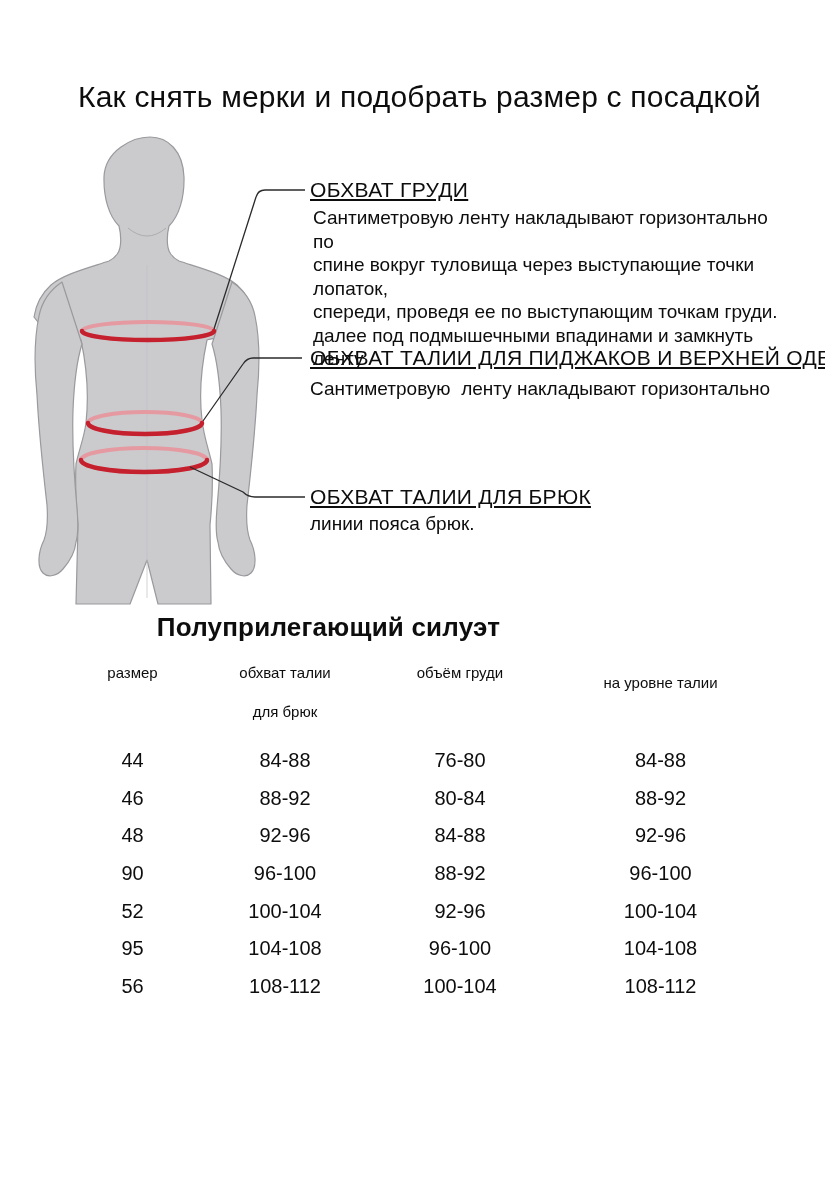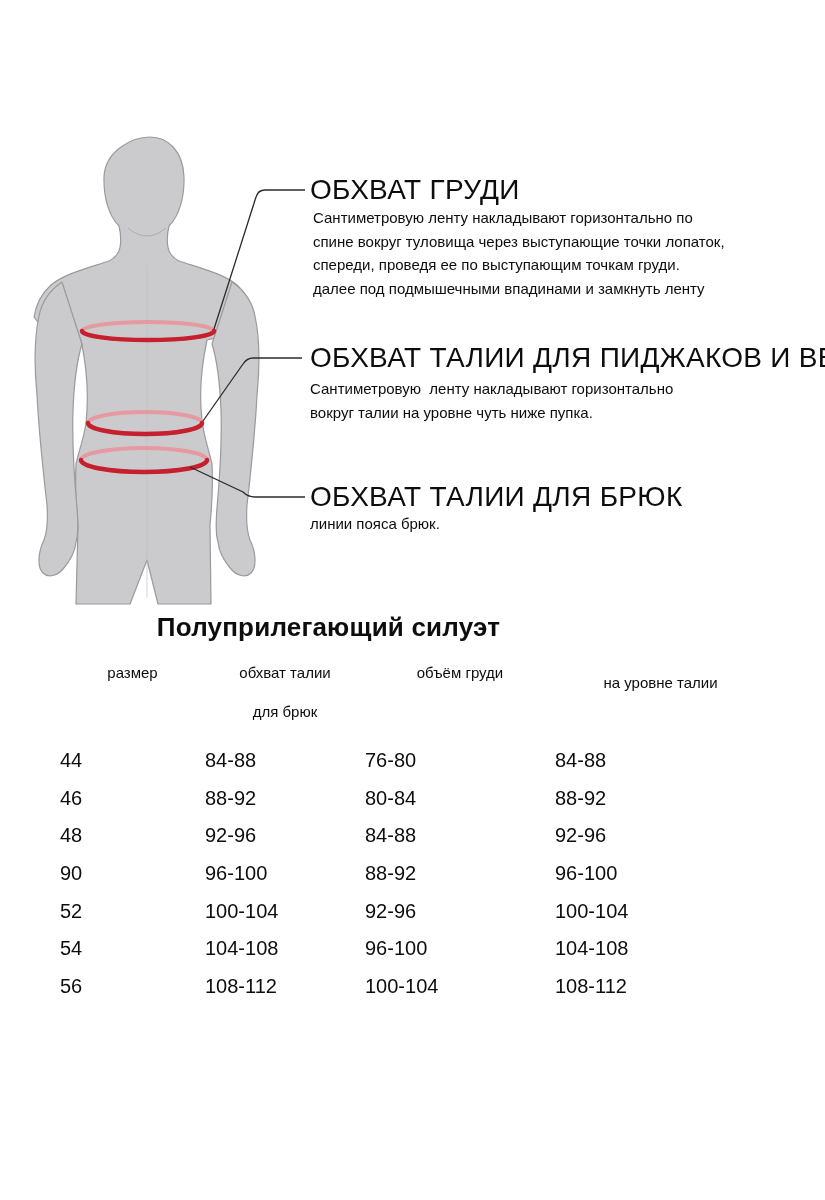--- a/index.html
+++ b/index.html
@@ -12,53 +12,54 @@
     overflow:hidden;
   }
   .title{
     position:absolute;left:78px;top:80px;
     font-size:30px;line-height:34px;font-weight:400;
     white-space:nowrap;letter-spacing:0.2px;
   }
   .diagram-svg{position:absolute;left:0;top:120px;}
   .callout{position:absolute;left:310px;width:505px;}
   .callout-heading{
-    font-size:28px;line-height:26px;font-weight:400;
-    letter-spacing:0.3px;white-space:nowrap;
+    font-size:21px;line-height:26px;font-weight:400;
+    letter-spacing:0.3px;white-space:nowrap;text-decoration:underline;
   }
   .callout-lines{position:absolute;left:310px;width:470px;}
   .callout-line{
-    font-size:15px;line-height:23.5px;font-weight:400;
+    font-size:19px;line-height:23.5px;font-weight:400;
     white-space:pre-wrap;
   }
   .pad-left{padding-left:3px;}
   .subtitle{
     position:absolute;left:0;top:612px;width:657px;
     text-align:center;font-size:26px;font-weight:700;
     letter-spacing:0.2px;
   }
   .size-table{
     position:absolute;left:60px;top:656px;width:706px;
   }
   .t-header,.t-row{
     display:grid;
     grid-template-columns:145px 160px 190px 211px;
   }
   .t-header{height:86px;}
   .th-cell{text-align:center;font-size:15px;line-height:24px;}
   .th-cell .l1{padding-top:5px;}
   .th-cell .l2{padding-top:15px;}
   .t-row{height:37.6px;align-items:center;}
-  .td-cell{text-align:left;font-size:20px;}
+  .td-cell{text-align:center;font-size:20px;}
 </style>
 </head>
 <body>
 
 <div id="page">
 
+  <div class="title">Как снять мерки и подобрать размер с посадкой</div>
 
   <svg class="diagram-svg" width="825" height="500" viewBox="0 0 825 500">
 
     <g>
       <path fill="#cbcbce" stroke="#9a9a9e" stroke-width="1.2" stroke-linejoin="round" d="
         M150,17
         C168,17 183,31 184,57
         C184.5,78 179,96 169,106
         C167.5,112 167,118 167.5,124
         C168,132 171,137 179,141
@@ -145,21 +146,20 @@
     <div class="callout-line">спине вокруг туловища через выступающие точки лопаток,</div>
     <div class="callout-line">спереди, проведя ее по выступающим точкам груди.</div>
     <div class="callout-line">далее под подмышечными впадинами и замкнуть ленту</div>
   </div>
 
   <div class="callout" style="top:345px">
     <div class="callout-heading">ОБХВАТ ТАЛИИ ДЛЯ ПИДЖАКОВ И ВЕРХНЕЙ ОДЕЖДЫ</div>
   </div>
   <div class="callout-lines" style="top:377px">
     <div class="callout-line">Сантиметровую  ленту накладывают горизонтально</div>
-    <div class="callout-line">вокруг талии на уровне чуть ниже пупка.</div>
   </div>
 
   <div class="callout" style="top:484px">
     <div class="callout-heading">ОБХВАТ ТАЛИИ ДЛЯ БРЮК</div>
   </div>
   <div class="callout-lines" style="top:512px">
     <div class="callout-line">линии пояса брюк.</div>
   </div>
 
   <div class="subtitle">Полуприлегающий силуэт</div>
@@ -205,21 +205,21 @@
       <div class="td-cell">88-92</div>
       <div class="td-cell">96-100</div>
     </div>
     <div class="t-row">
       <div class="td-cell">52</div>
       <div class="td-cell">100-104</div>
       <div class="td-cell">92-96</div>
       <div class="td-cell">100-104</div>
     </div>
     <div class="t-row">
-      <div class="td-cell">54</div>
+      <div class="td-cell">95</div>
       <div class="td-cell">104-108</div>
       <div class="td-cell">96-100</div>
       <div class="td-cell">104-108</div>
     </div>
     <div class="t-row">
       <div class="td-cell">56</div>
       <div class="td-cell">108-112</div>
       <div class="td-cell">100-104</div>
       <div class="td-cell">108-112</div>
     </div>

